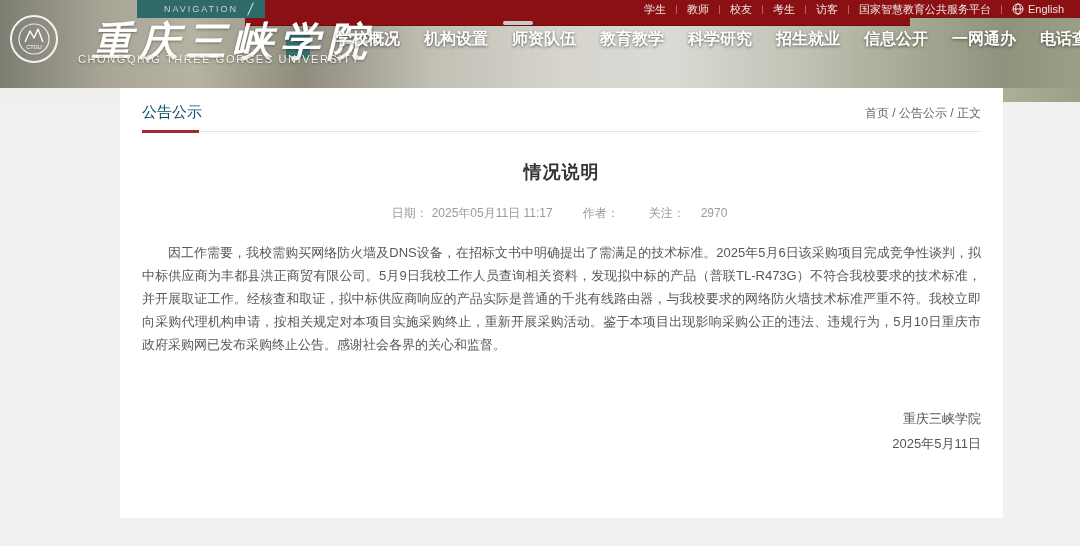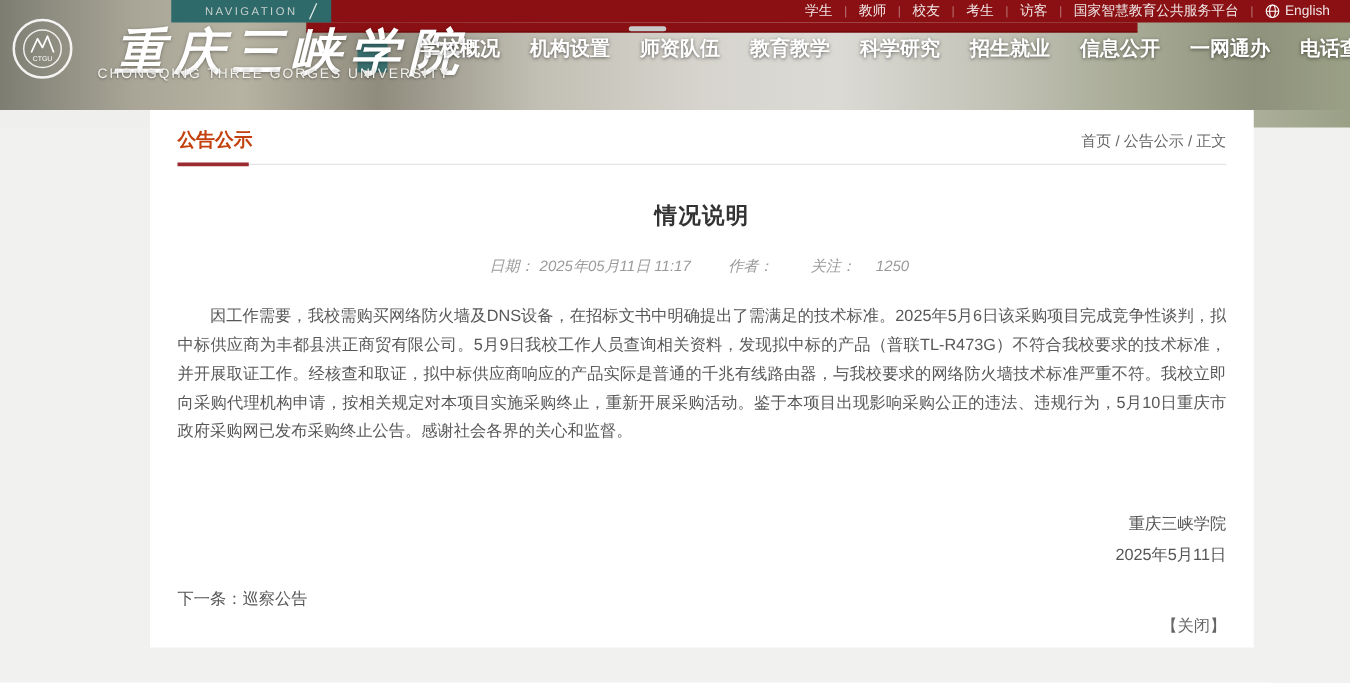--- a/index.html
+++ b/index.html
@@ -65,28 +65,28 @@
   .mainnav-item {
     width:88px; text-align:left; color:#fff; font-weight:bold; font-size:16px;
     text-shadow:0 1px 3px rgba(0,0,0,.55); white-space:nowrap; cursor:pointer;
   }
   
   .card {
     position:absolute; left:120px; top:88px; width:883px; height:430px;
     background:#fff; z-index:5; padding:0 22px;
   }
   .section-row { display:flex; justify-content:space-between; align-items:flex-end; padding-top:12px; height:34px; }
-  .section-title { font-size:15px; font-weight:bold; color:#c2410c; }
+  .section-title { font-size:15px; font-weight:normal; color:#0c4a6e; }
   .breadcrumb { font-size:12px; color:#666; cursor:pointer; }
   .divider { position:relative; margin-top:8px; height:4px; }
   .divider-line { position:absolute; top:1px; left:0; right:0; height:1px; background:#e4e4e4; }
   .divider-red { position:absolute; top:0; left:0; width:57px; height:3px; background:#9b2b30; }
   .article-title { text-align:center; margin-top:26px; font-size:18px; font-weight:bold; color:#333; letter-spacing:1px; }
   .meta { text-align:center; margin-top:21px; font-size:12px; color:#9a9a9a; }
-  .meta span { margin-right:4px;font-style:italic; }
+  .meta span { margin-right:4px; }
   .meta .gap { margin-left:26px; }
   .article-body { margin-top:19px; font-size:13px; color:#58585a; line-height:23px; text-align:justify; }
   .article-body p { text-indent:2em; margin:4px 0; }
   .signature { margin-top:50px; text-align:right; font-size:13px; color:#555; line-height:25px; }
   .footer-row { margin-top:14px; }
   .prev-line { font-size:13px; color:#555; }
   .prev-link { color:#555; cursor:pointer; }
   .close-line { text-align:right; margin-top:4px; }
   .close-btn { font-size:13px; color:#666; cursor:pointer; }
 </style>
@@ -157,33 +157,25 @@
     <div class="breadcrumb">首页 / 公告公示 / 正文</div>
   </div>
   <div class="divider">
     <div class="divider-line"></div>
     <div class="divider-red"></div>
   </div>
 
   <div class="article-title">情况说明</div>
 
   <div class="meta">
-    <span>日期：</span><span>2025年05月11日 11:17</span><span class="gap">作者：</span><span class="gap">关注：</span><span style="margin-left:12px">1250</span>
+    <span>日期：</span><span>2025年05月11日 11:17</span><span class="gap">作者：</span><span class="gap">关注：</span><span style="margin-left:12px">2970</span>
   </div>
 
   <div class="article-body">
     <p>因工作需要，我校需购买网络防火墙及DNS设备，在招标文书中明确提出了需满足的技术标准。2025年5月6日该采购项目完成竞争性谈判，拟中标供应商为丰都县洪正商贸有限公司。5月9日我校工作人员查询相关资料，发现拟中标的产品（普联TL-R473G）不符合我校要求的技术标准，并开展取证工作。经核查和取证，拟中标供应商响应的产品实际是普通的千兆有线路由器，与我校要求的网络防火墙技术标准严重不符。我校立即向采购代理机构申请，按相关规定对本项目实施采购终止，重新开展采购活动。鉴于本项目出现影响采购公正的违法、违规行为，5月10日重庆市政府采购网已发布采购终止公告。感谢社会各界的关心和监督。</p>
   </div>
 
   <div class="signature">
     <div>重庆三峡学院</div>
     <div>2025年5月11日</div>
   </div>
 
-  <div class="footer-row">
-    <div class="prev-line">
-      <span>下一条：</span><span class="prev-link">巡察公告</span>
-    </div>
-    <div class="close-line">
-      <span class="close-btn">【关闭】</span>
-    </div>
-  </div>
 </div>
 
 </body></html>

